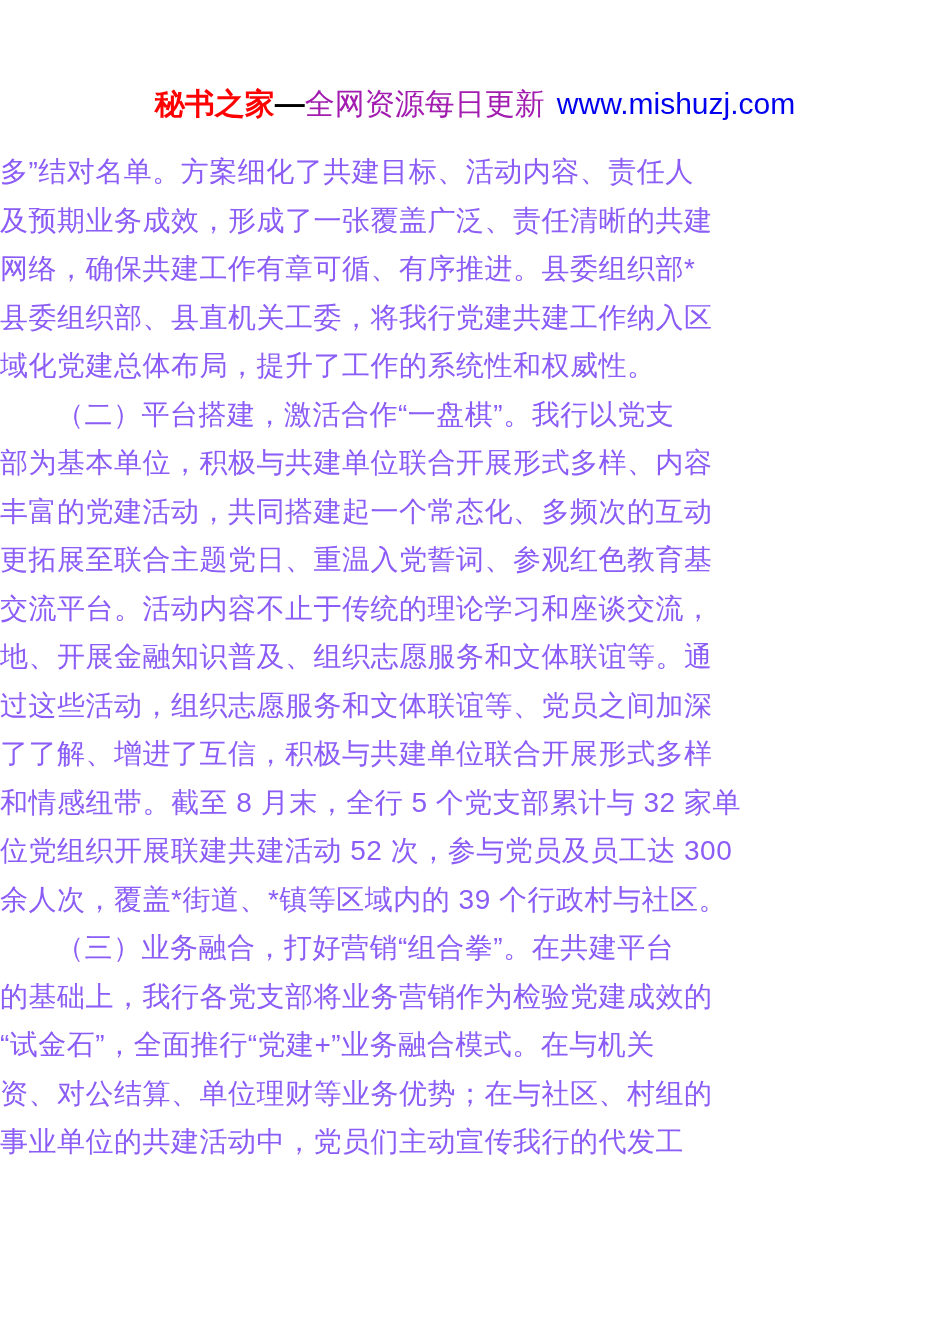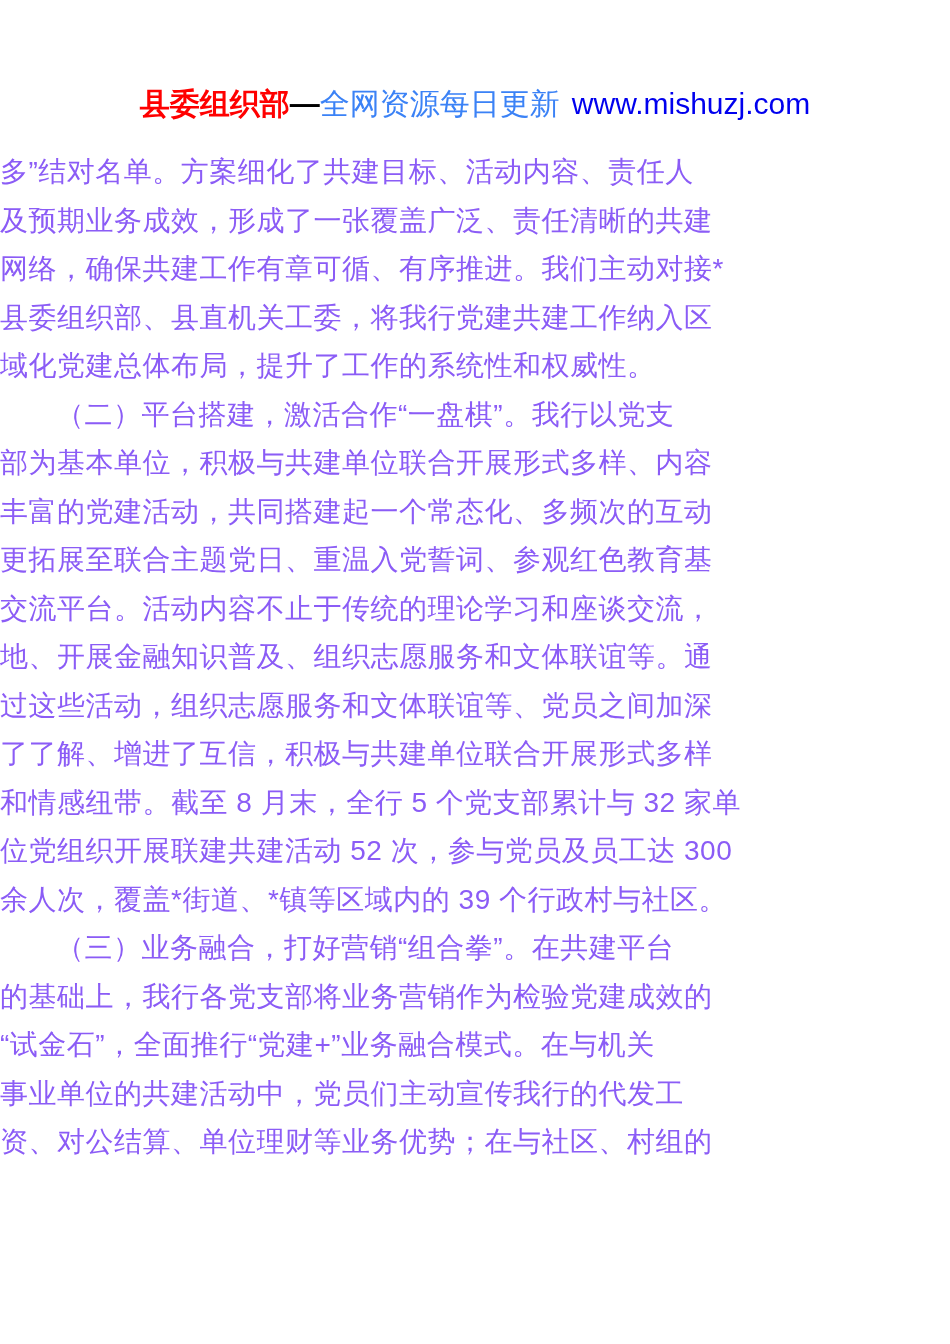--- a/index.html
+++ b/index.html
@@ -56,44 +56,44 @@
   }
   .paragraph.indented .text-line:first-child {
     text-indent: 2em;
   }
 </style>
 </head>
 <body>
 
 <div class="page">
   <div class="header">
-    <span class="brand" style="color: rgb(255, 0, 0);">县委组织部</span><span class="dash">—</span><span class="tagline" style="color: #3b82f6;">全网资源每日更新</span><a class="url" style="color: rgb(0, 0, 238);">www.mishuzj.com</a>
+    <span class="brand" style="color: rgb(255, 0, 0);">秘书之家</span><span class="dash">—</span><span class="tagline" style="color: #a21caf;">全网资源每日更新</span><a class="url" style="color: rgb(0, 0, 238);">www.mishuzj.com</a>
   </div>
   <div class="doc-body" id="doc-body">
       <div class="paragraph">
         <div class="text-line">多”结对名单。方案细化了共建目标、活动内容、责任人</div>
         <div class="text-line">及预期业务成效，形成了一张覆盖广泛、责任清晰的共建</div>
-        <div class="text-line">网络，确保共建工作有章可循、有序推进。我们主动对接*</div>
+        <div class="text-line">网络，确保共建工作有章可循、有序推进。县委组织部*</div>
         <div class="text-line">县委组织部、县直机关工委，将我行党建共建工作纳入区</div>
         <div class="text-line">域化党建总体布局，提升了工作的系统性和权威性。</div>
       </div>
       <div class="paragraph indented">
         <div class="text-line">（二）平台搭建，激活合作“一盘棋”。我行以党支</div>
         <div class="text-line">部为基本单位，积极与共建单位联合开展形式多样、内容</div>
         <div class="text-line">丰富的党建活动，共同搭建起一个常态化、多频次的互动</div>
         <div class="text-line">更拓展至联合主题党日、重温入党誓词、参观红色教育基</div>
         <div class="text-line">交流平台。活动内容不止于传统的理论学习和座谈交流，</div>
         <div class="text-line">地、开展金融知识普及、组织志愿服务和文体联谊等。通</div>
         <div class="text-line">过这些活动，组织志愿服务和文体联谊等、党员之间加深</div>
         <div class="text-line">了了解、增进了互信，积极与共建单位联合开展形式多样</div>
         <div class="text-line">和情感纽带。截至 8 月末，全行 5 个党支部累计与 32 家单</div>
         <div class="text-line">位党组织开展联建共建活动 52 次，参与党员及员工达 300</div>
         <div class="text-line">余人次，覆盖*街道、*镇等区域内的 39 个行政村与社区。</div>
       </div>
       <div class="paragraph indented">
         <div class="text-line">（三）业务融合，打好营销“组合拳”。在共建平台</div>
         <div class="text-line">的基础上，我行各党支部将业务营销作为检验党建成效的</div>
         <div class="text-line">“试金石”，全面推行“党建+”业务融合模式。在与机关</div>
+        <div class="text-line">资、对公结算、单位理财等业务优势；在与社区、村组的</div>
         <div class="text-line">事业单位的共建活动中，党员们主动宣传我行的代发工</div>
-        <div class="text-line">资、对公结算、单位理财等业务优势；在与社区、村组的</div>
       </div>
     </div>
 </div>
 
 </body></html>

